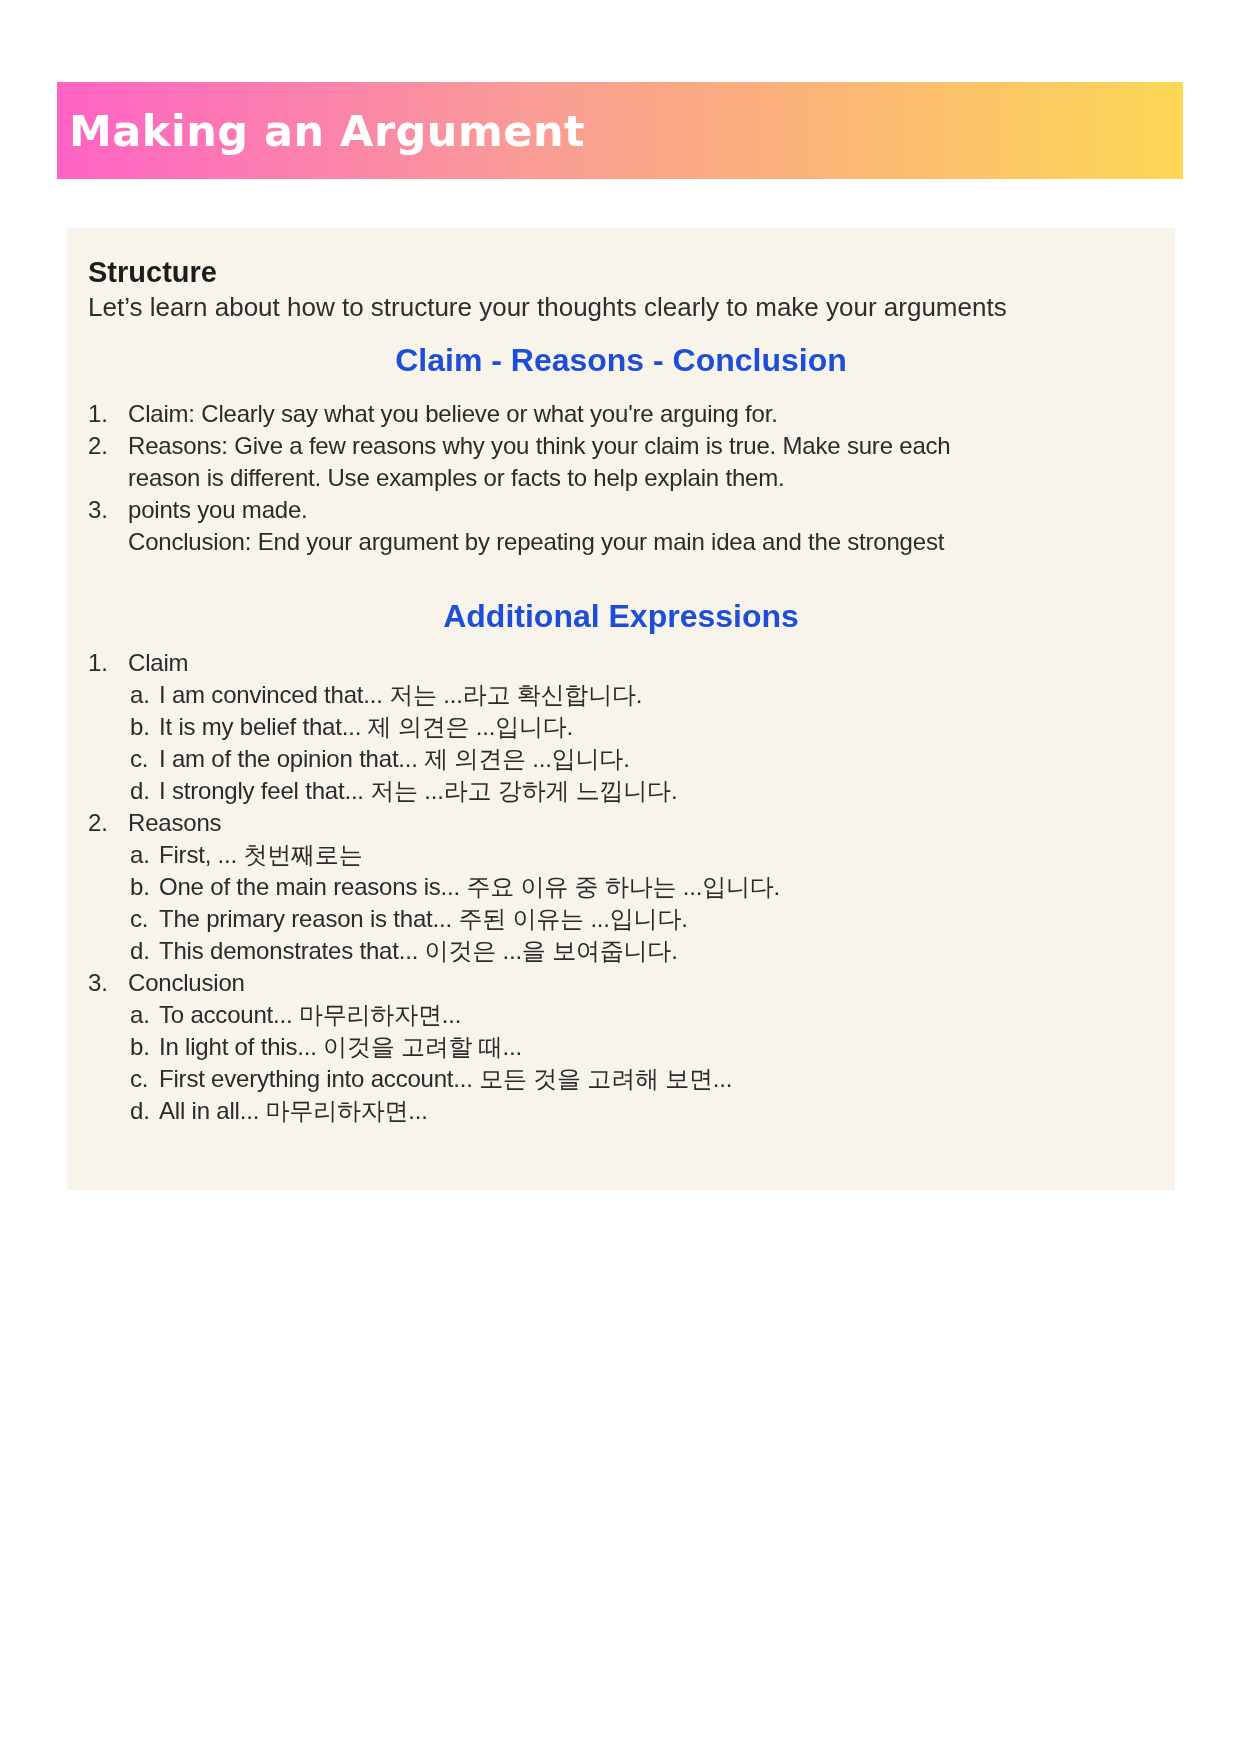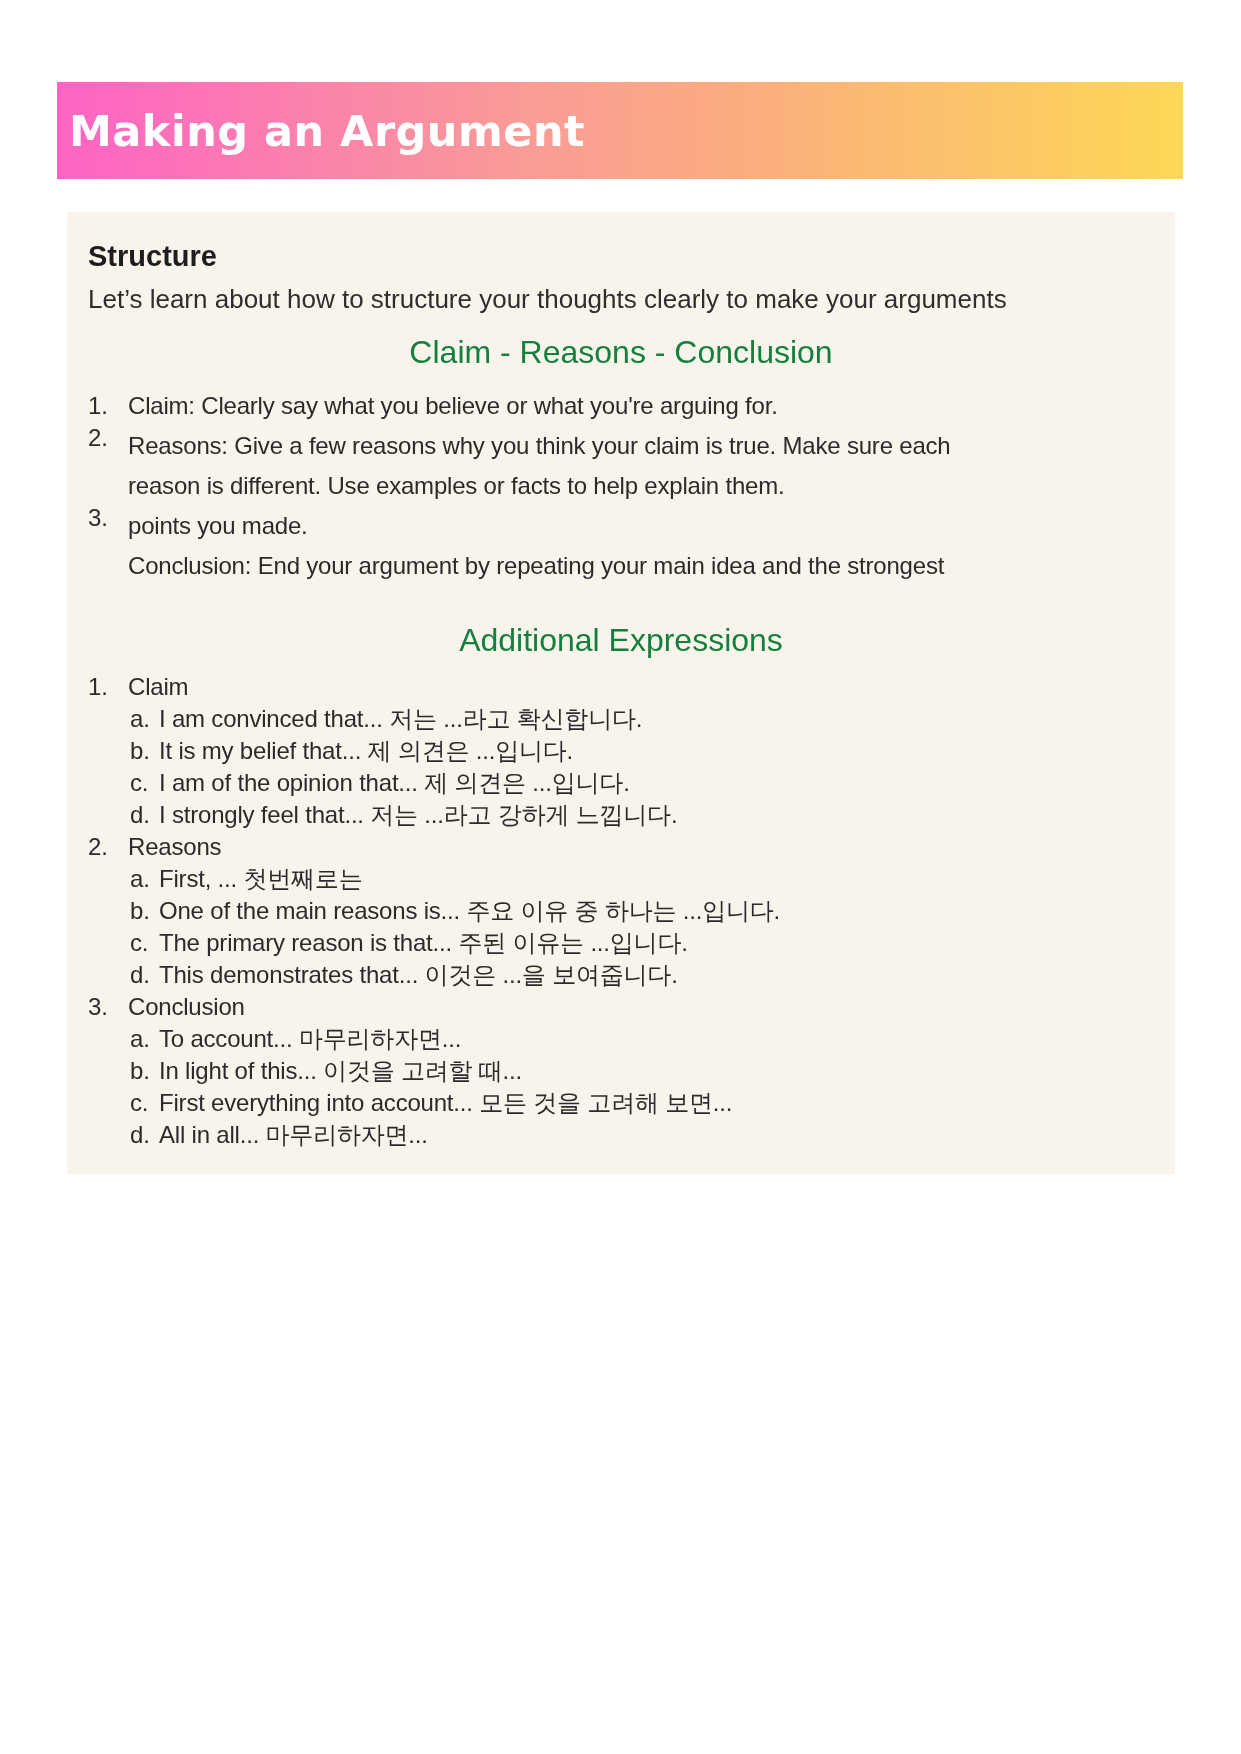--- a/index.html
+++ b/index.html
@@ -10,28 +10,28 @@
   .header-bar{
     position:absolute;left:57px;top:82px;width:1126px;height:97px;
     background:linear-gradient(90deg,#fe63c5 0%,#f99c96 42%,#fbaa82 58%,#fdd855 100%);
     display:flex;align-items:center;
   }
   .page-title{
     font-family:"DejaVu Sans",sans-serif;font-weight:700;font-size:43px;
     color:#ffffff;padding-left:12px;letter-spacing:0.5px;
   }
   .panel{
-    position:absolute;left:67px;top:212px;width:1108px;height:962px;
+    position:absolute;left:67px;top:228px;width:1108px;height:962px;
     background:#f8f4eb;box-sizing:border-box;padding:27px 21px 0 21px;
     color:#2b2b2b;
   }
   .h-structure{font-size:29px;font-weight:700;color:#1d1d1d;line-height:34px;margin:0;}
   .intro{font-size:26px;line-height:36px;color:#2e2e2e;}
-  .ln{display:block;margin-top:8px;}
-  .blue{color:#15803d;font-size:32px;line-height:40px;text-align:center;font-weight:400;}
+  .ln{display:block;}
+  .blue{color:#1d4ed8;font-size:32px;line-height:40px;text-align:center;font-weight:700;}
   .blue1{margin-top:15px;}
   .blue2{margin-top:38px;}
   .list{font-size:24px;line-height:32px;color:#2b2b2b;letter-spacing:-0.2px;}
   .list1{margin-top:18px;}
   .list2{margin-top:11px;}
   .row{display:flex;align-items:flex-start;}
   .marker{flex:0 0 40px;}
   .sub{margin-left:42px;}
   .sub .marker{flex:0 0 29px;}
   .text{flex:1 1 auto;}

